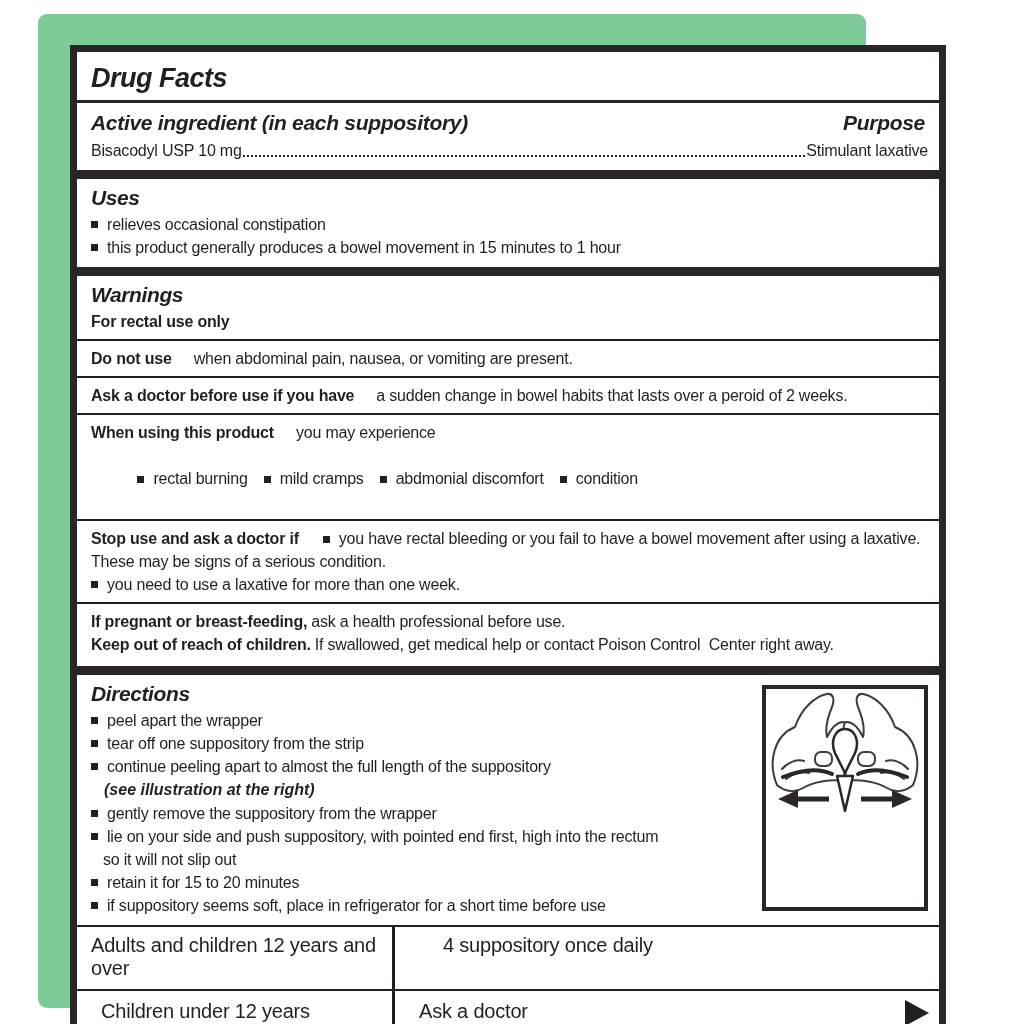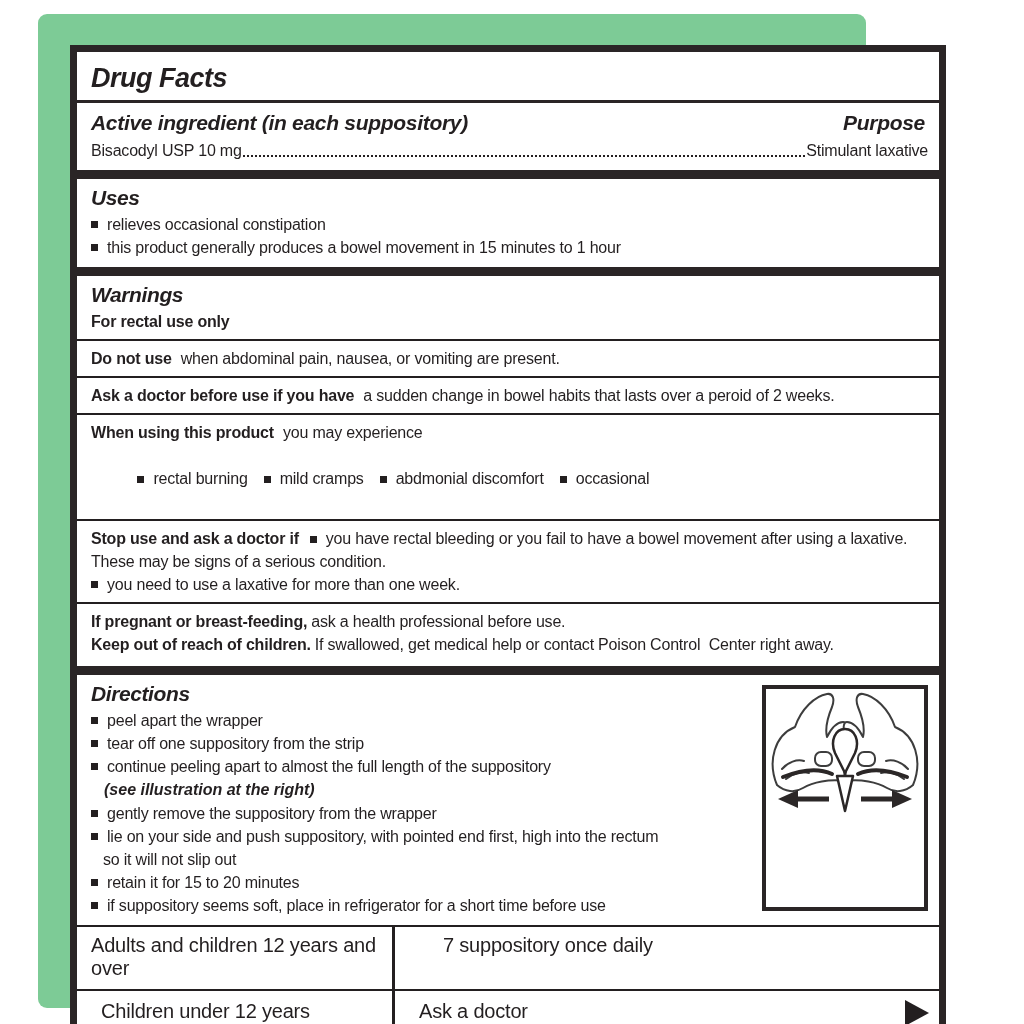--- a/index.html
+++ b/index.html
@@ -26,21 +26,21 @@
              letter-spacing:-0.2px; margin-top:3px; padding:0 1px 0 4px; }
   .leader { flex:1; border-bottom:2px dotted #231f20; margin:0 1px 5px 1px; }
 
   .h-sec { font-style:italic; font-weight:700; font-size:21px; line-height:30px;
            letter-spacing:-0.4px; padding-left:4px; }
   .txt { font-size:16px; line-height:23px; letter-spacing:-0.2px; white-space:pre-wrap; }
 
   .b-row { display:flex; font-size:16px; line-height:23px; letter-spacing:-0.2px; padding-left:4px; }
   .sq { width:7px; height:7px; background:#231f20; flex:none; margin:8px 9px 0 0; }
   .isq { display:inline-block; width:7px; height:7px; background:#231f20; margin:0 9px 1px 2px; }
-  .lead { font-weight:700; padding-right:9px; }
+  .lead { font-weight:700; padding-right:22px; }
   .bold { font-weight:700; }
 
   .wsub { padding:6px 4px 6px; }
   .w-first { padding:0 4px 6px; }
   .fx { margin-right:14px; }
   .fx-row { padding-left:2px; }
 
   .dir-flex { display:flex; }
   .dir-left { flex:1; padding-right:8px; }
   .illus { width:166px; height:226px; border:4px solid #2a2526; flex:none;
@@ -104,21 +104,21 @@
       <div class="wsub">
         <span class="lead txt">Ask a doctor before use if you have</span><span class="txt">a sudden change in bowel habits that lasts over a peroid of 2 weeks.</span>
       </div>
 
       <div class="rule2"></div>
       <div class="wsub">
         <div>
           <span class="lead txt">When using this product</span><span class="txt">you may experience</span>
         </div>
         <div class="txt fx-row">
-          <span class="isq"></span><span class="fx">rectal burning</span><span class="isq"></span><span class="fx">mild cramps</span><span class="isq"></span><span class="fx">abdmonial discomfort</span><span class="isq"></span><span class="fx">occasional</span>
+          <span class="isq"></span><span class="fx">rectal burning</span><span class="isq"></span><span class="fx">mild cramps</span><span class="isq"></span><span class="fx">abdmonial discomfort</span><span class="isq"></span><span class="fx">condition</span>
         </div>
       </div>
 
       <div class="rule2"></div>
       <div class="wsub">
         <div>
           <span class="lead txt">Stop use and ask a doctor if</span><span class="isq"></span><span class="txt">you have rectal bleeding or you fail to have a bowel movement after using a laxative. These may be signs of a serious condition.</span>
         </div>
         <div class="b-row" style="padding-left:0;">
           <span class="sq"></span>
@@ -206,21 +206,21 @@
             </g>
             <polygon points="12,110 32,101 32,119" fill="#2b2727"></polygon>
             <polygon points="146,110 126,101 126,119" fill="#2b2727"></polygon>
           </svg>
         </div>
       </div>
 
       <div class="dose-table">
         <div class="trow">
           <div class="tcell-who">Adults and children 12 years and over</div>
-          <div class="tcell-dose">7 suppository once daily</div>
+          <div class="tcell-dose">4 suppository once daily</div>
         </div>
         <div class="trow trow-tall">
           <div class="tcell-who">Children under 12 years</div>
           <div class="tcell-dose">
             <span>Ask a doctor</span>
             <span class="tri"></span>
           </div>
         </div>
       </div>
     </section>

